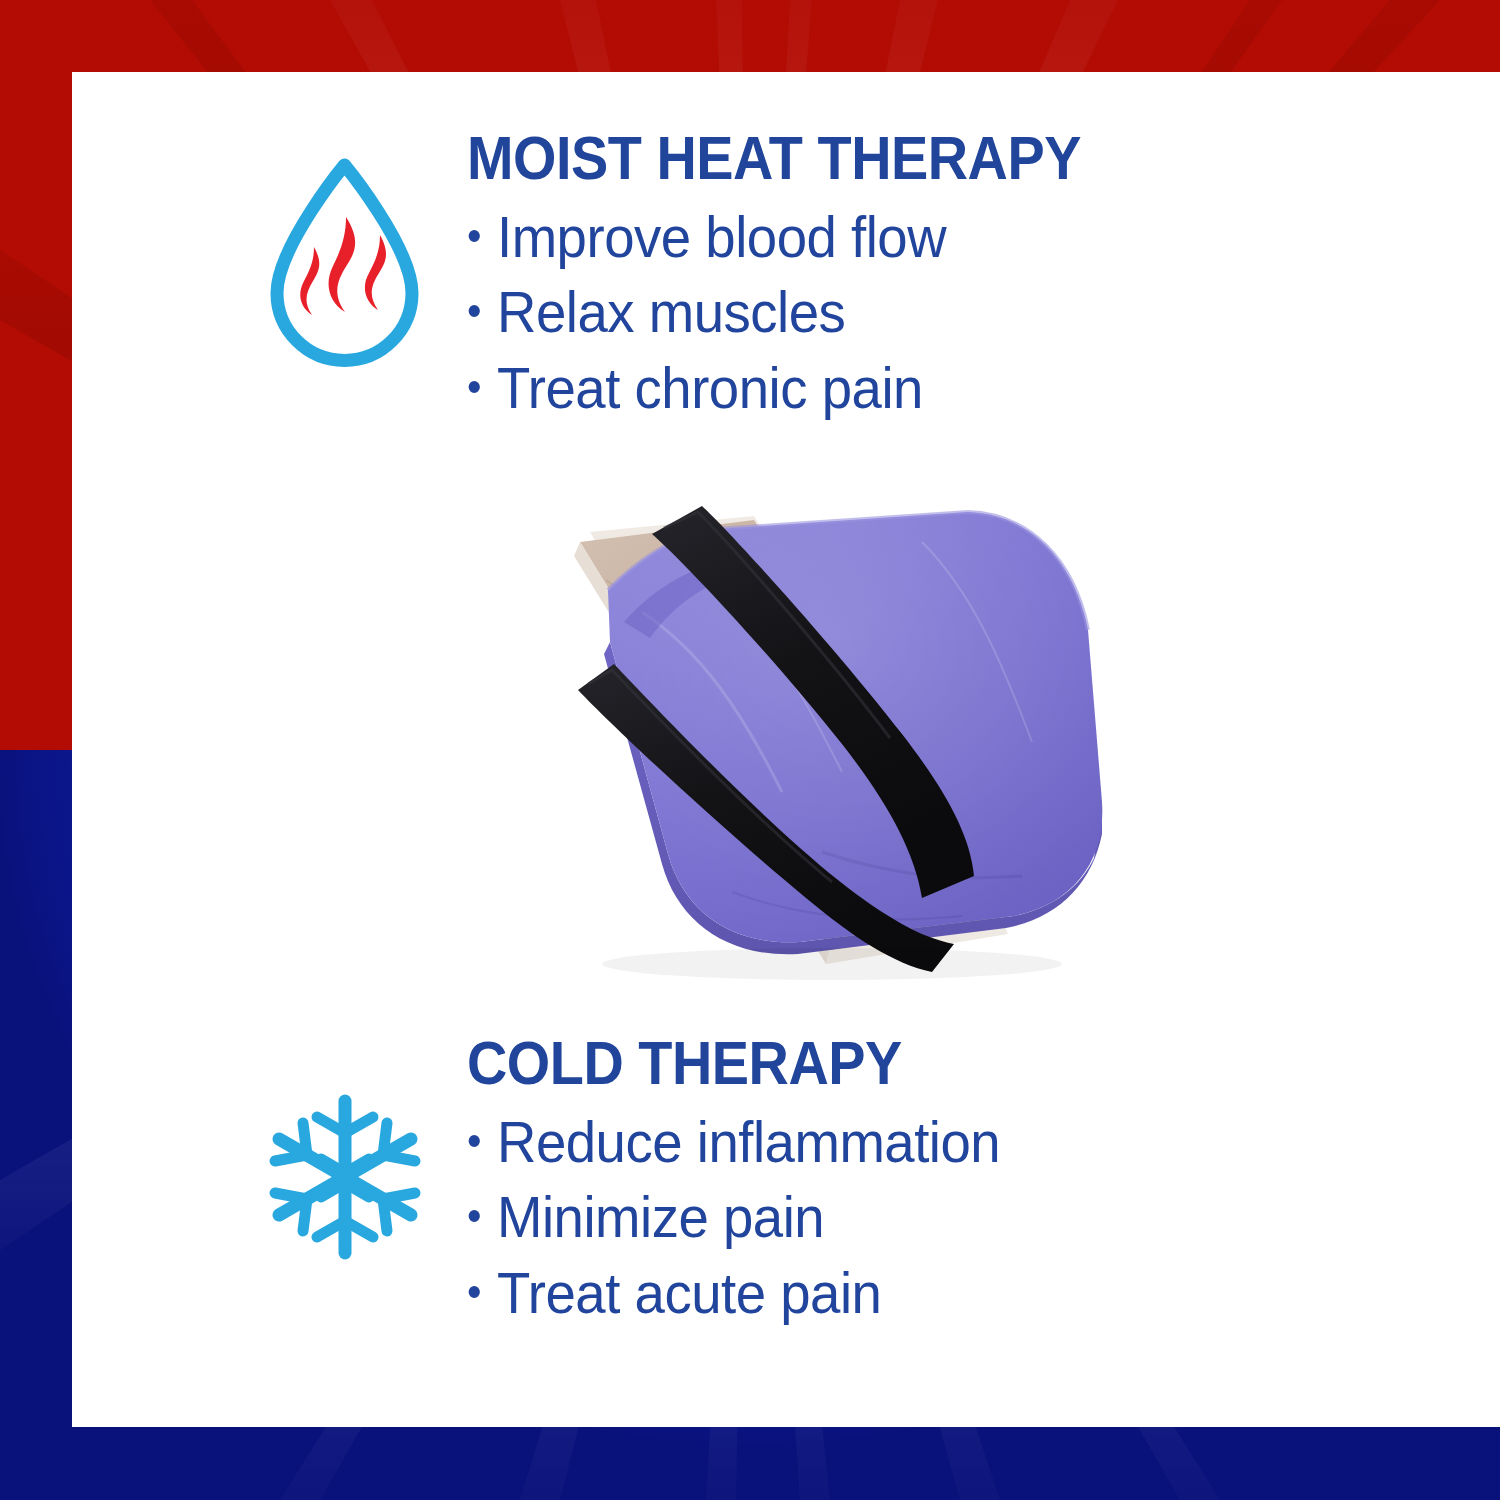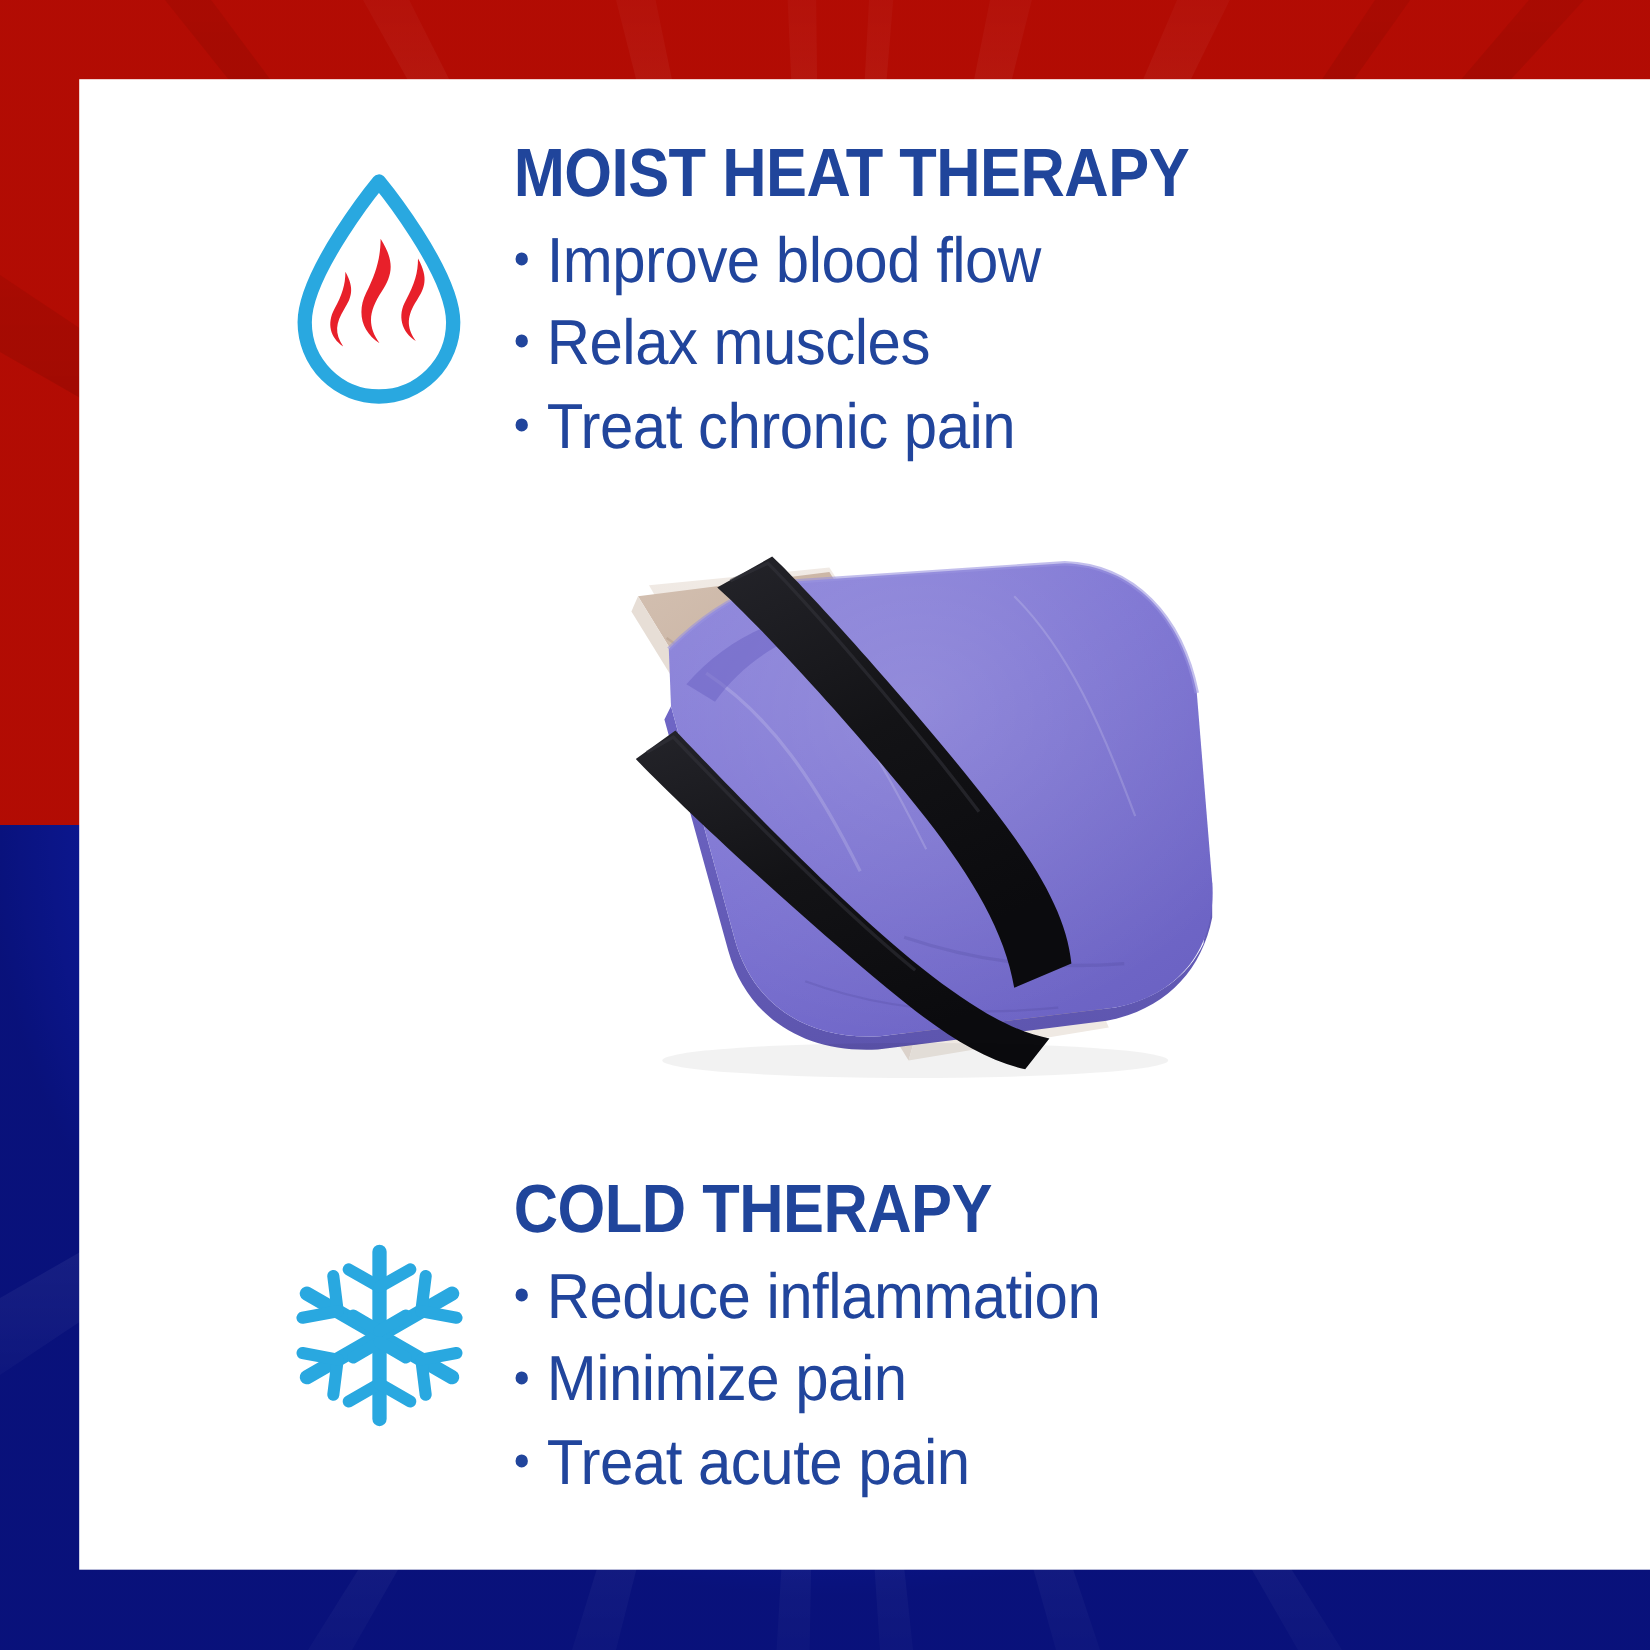--- a/index.html
+++ b/index.html
@@ -77,21 +77,21 @@
     background: #ffffff;
   }
 
   
   .section {
     position: absolute;
     display: flex;
     align-items: flex-start;
   }
   .section-heat { left: 150px; top: 55px;  width: 1120px; }
-  .section-cold { left: 150px; top: 997px; width: 1120px; justify-content: center; }
+  .section-cold { left: 150px; top: 960px; width: 1120px; justify-content: center; }
 
   .icon-col {
     width: 245px;
     flex: 0 0 245px;
     display: flex;
     justify-content: center;
   }
   .icon-heat { padding-top: 28px; }
   .icon-cold { padding-top: 55px; }
 

